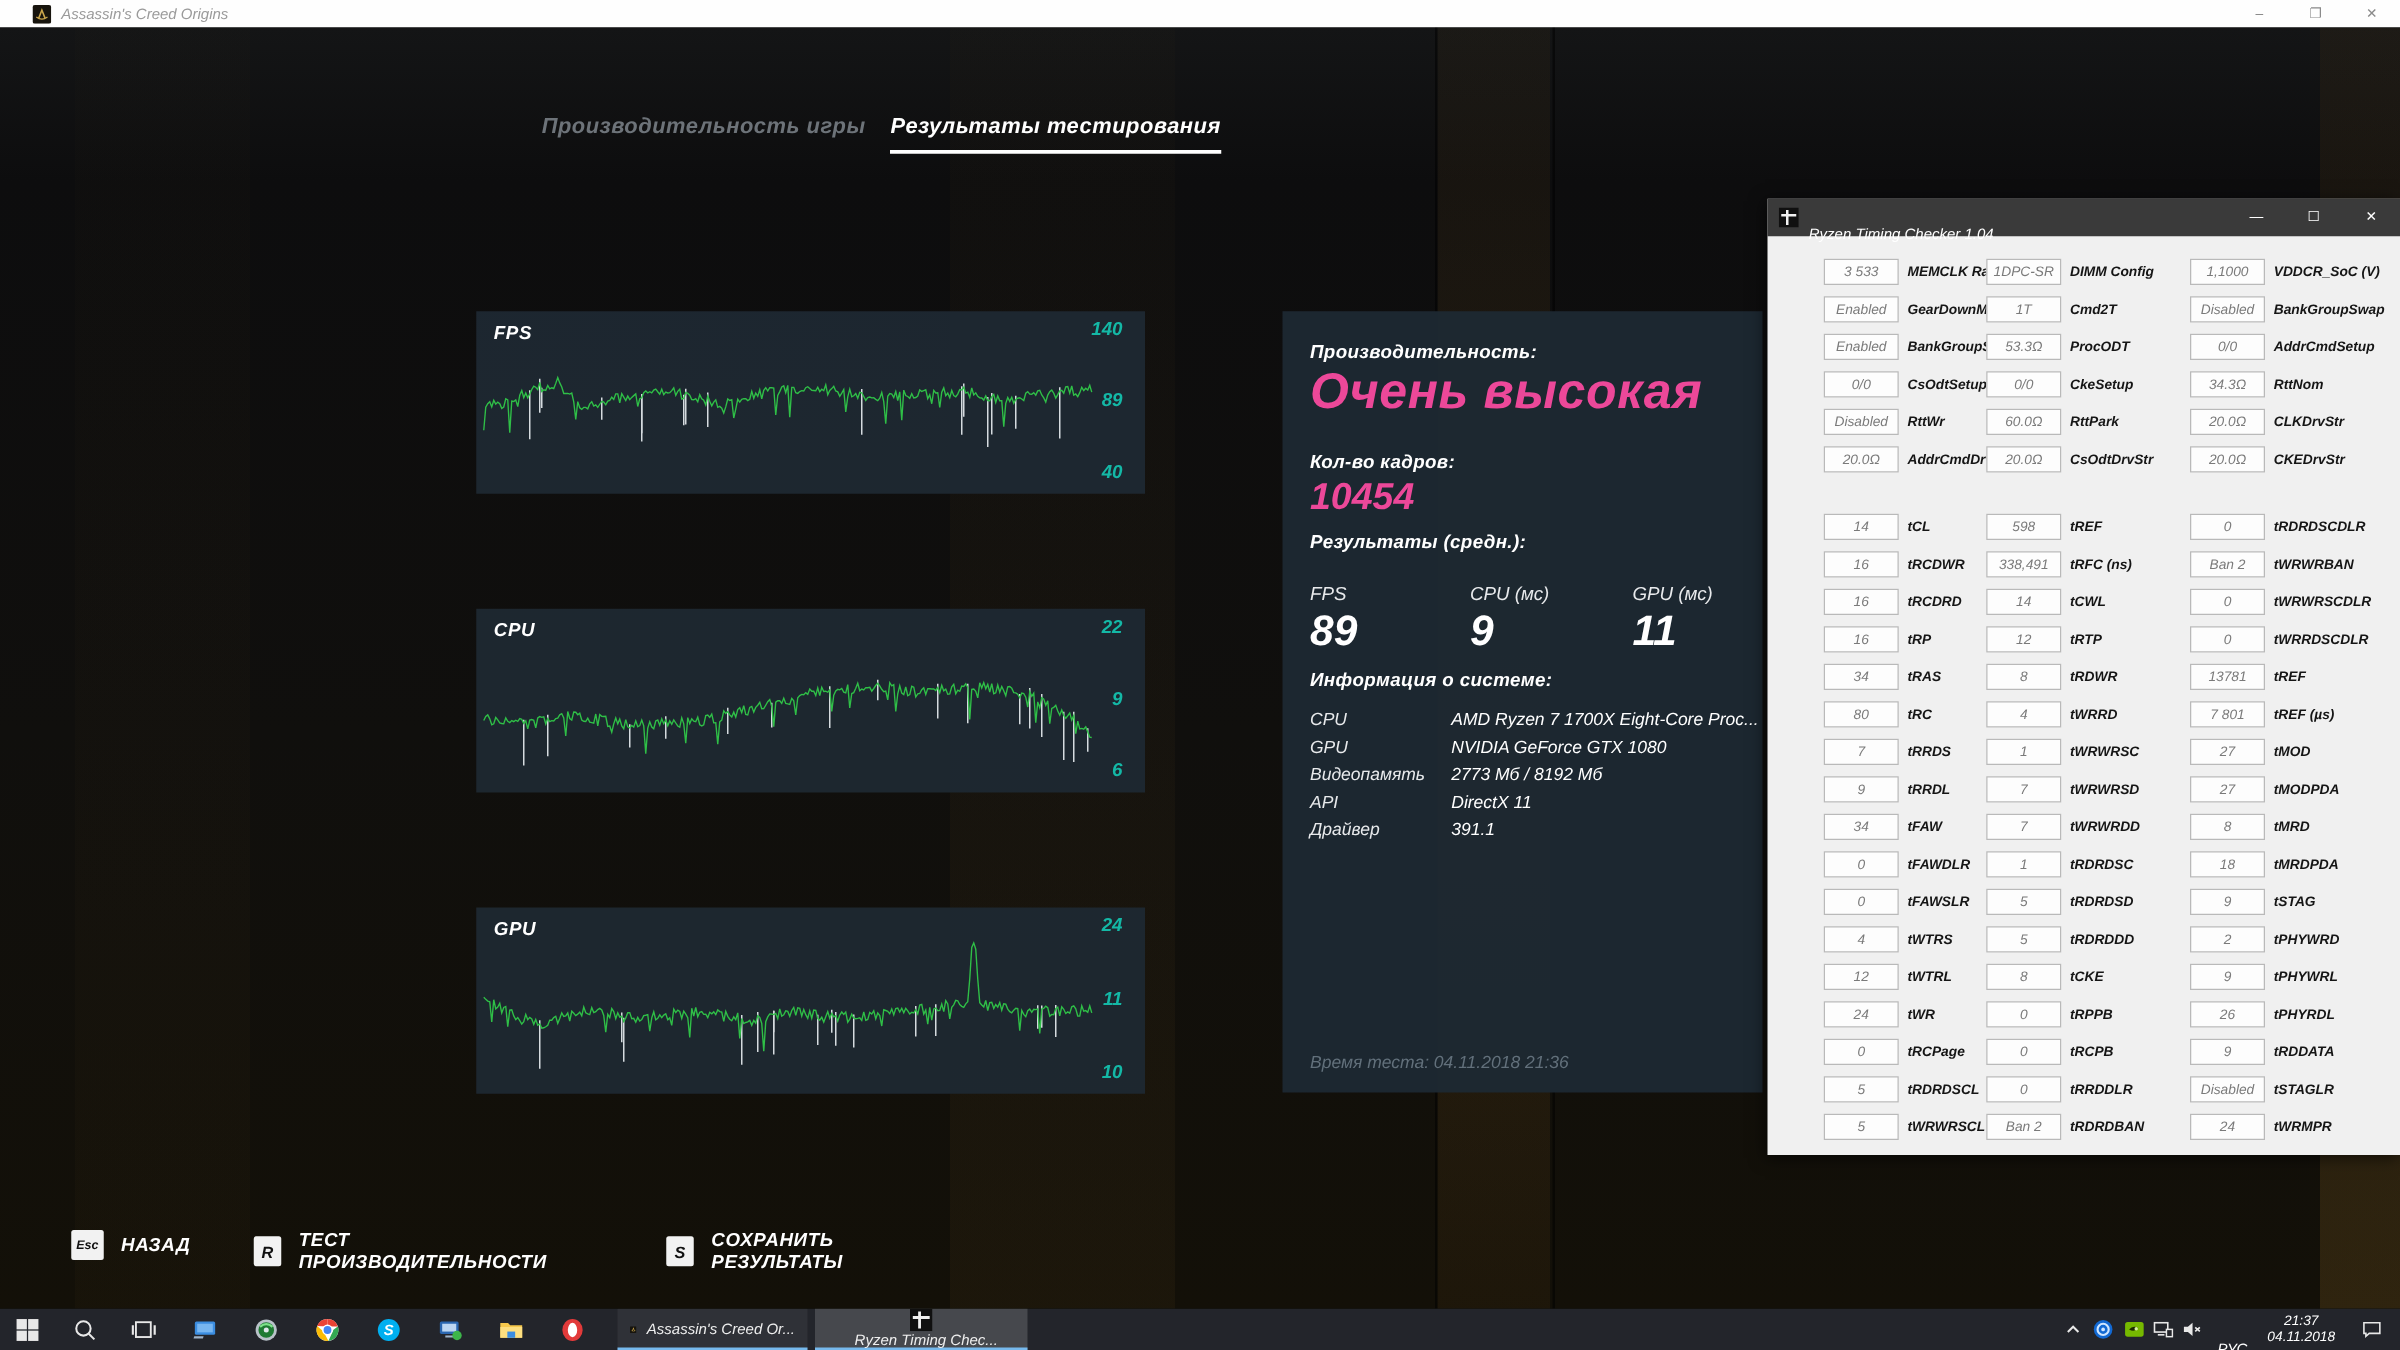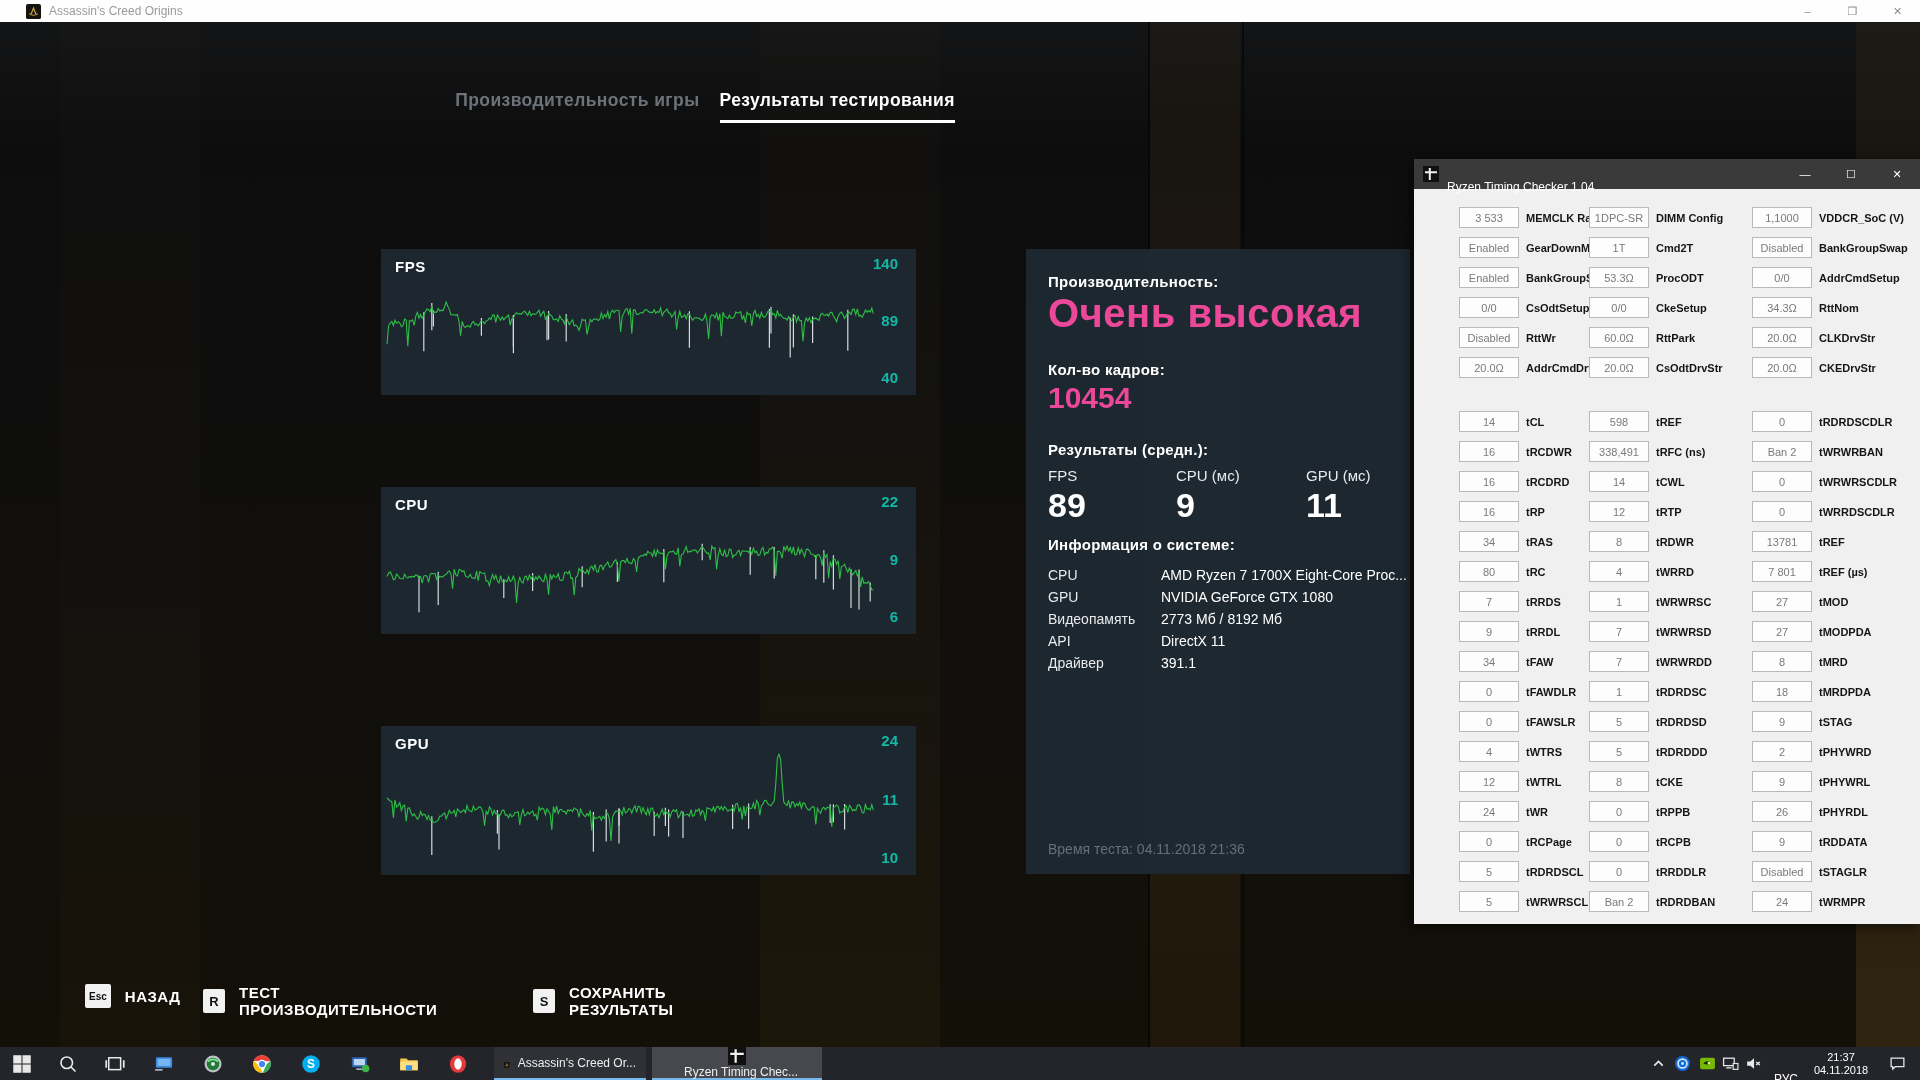--- a/index.html
+++ b/index.html
@@ -1,18 +1,18 @@
 <!DOCTYPE html>
 <html><head>
 <meta charset="utf-8">
 <style>
   * { margin:0; padding:0; box-sizing:border-box; }
   html,body { width:1920px; height:1080px; background:#000; overflow:hidden;
               font-family:"Liberation Sans","DejaVu Sans",sans-serif; }
-  .screen { position:relative; width:1920px; height:992px; }
+  .screen { position:relative; width:1920px; height:992px;font-style:italic; }
 
   
   .gw-titlebar { position:absolute; left:0; top:0; width:1920px; height:22px;
     background:#fefefe; display:flex; align-items:center; }
   .gw-titlebar .app-ico { width:15px; height:15px; margin-left:26px; }
   .gw-title { color:#9a9a9a; font-size:12px; margin-left:8px; flex:1; }
   .gw-controls { display:flex; height:22px; }
   .gw-ctl { width:45px; text-align:center; color:#8b8b8b; font-size:11px; line-height:22px; }
 
   
@@ -203,21 +203,21 @@
           <span class="chart-val" style="top:64.5px">11</span>
           <span class="chart-val" style="top:123px">10</span>
         </div>
       </div>
 
     <div class="results-panel">
       <div class="rp rp-h" style="top:24px">Производительность:</div>
       <div class="rp perf-value green" style="top:42px">Очень высокая</div>
       <div class="rp rp-h" style="top:112px">Кол-во кадров:</div>
       <div class="rp frames-value green" style="top:132px">10454</div>
-      <div class="rp rp-h" style="top:192px">Результаты (средн.):</div>
+      <div class="rp rp-h" style="top:176px">Результаты (средн.):</div>
       <div class="rp" style="top:218px; width:340px; height:70px" id="metrics">
           <div class="metric" style="left: 0px;">
             <div class="m-label">FPS</div>
             <div class="m-value">89</div>
           </div>
           <div class="metric" style="left: 128px;">
             <div class="m-label">CPU (мс)</div>
             <div class="m-value">9</div>
           </div>
           <div class="metric" style="left: 258px;">
@@ -245,21 +245,21 @@
           </div>
           <div class="sysrow">
             <span class="s-label">Драйвер</span>
             <span class="s-value">391.1</span>
           </div>
         </div>
       <div class="rp test-time" style="top:592px">Время теста: 04.11.2018 21:36</div>
     </div>
 
     <div class="footer" id="footer">
-        <div class="fbtn" style="left: 57px; margin-left: 28px;">
+        <div class="fbtn" style="left: 57px;">
           <span class="keycap small">Esc</span>
           <span class="f-label">НАЗАД</span>
         </div>
         <div class="fbtn" style="left: 203px;">
           <span class="keycap big">R</span>
           <span class="f-label">ТЕСТ ПРОИЗВОДИТЕЛЬНОСТИ</span>
         </div>
         <div class="fbtn" style="left: 533px;">
           <span class="keycap big">S</span>
           <span class="f-label">СОХРАНИТЬ РЕЗУЛЬТАТЫ</span>

